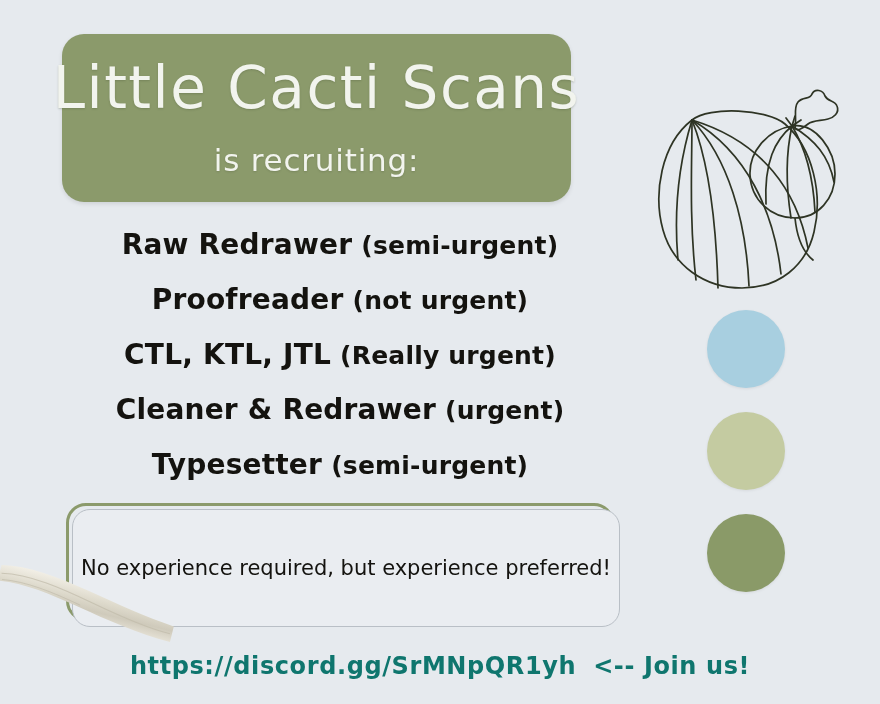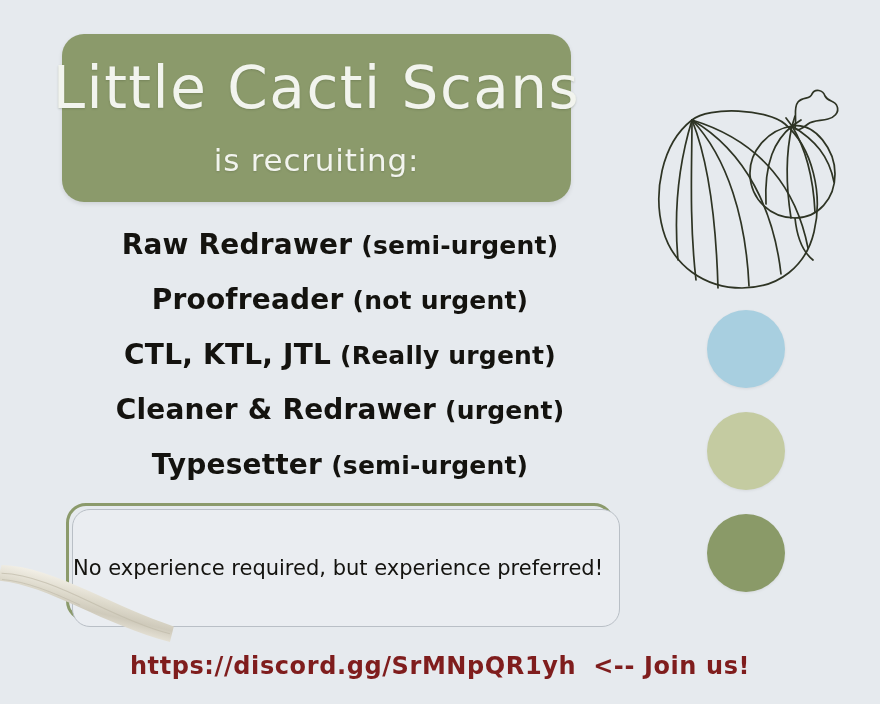--- a/index.html
+++ b/index.html
@@ -90,22 +90,22 @@
     position: absolute;
     left: 72px;
     top: 509px;
     width: 548px;
     height: 118px;
     border: 1.5px solid #b9bfc6;
     border-radius: 18px;
     box-sizing: border-box;
     background: #eaedf1;
     display: flex;
-    flex-direction: column;
-    align-items: flex-start;
+    flex-direction: row;
+    align-items: center;
     justify-content: center;
   }
   .note-line {
     color: #14130f;
     font-size: 21px;
     line-height: 32px;
     white-space: nowrap;
   }
 
   
@@ -119,21 +119,21 @@
     transform-origin: left center;
   }
 
   
   #discord-line {
     position: absolute;
     left: 0;
     top: 652px;
     width: 880px;
     text-align: center;
-    color: #7f1d1d;
+    color: #0f766e;
     font-size: 24px;
     font-weight: 700;
     letter-spacing: 0.6px;
     white-space: nowrap;
   }
   #discord-url { font-weight: 700; }
   #discord-cta { font-weight: 700; margin-left: 8px; }
 
   
   #cactus-illustration {

